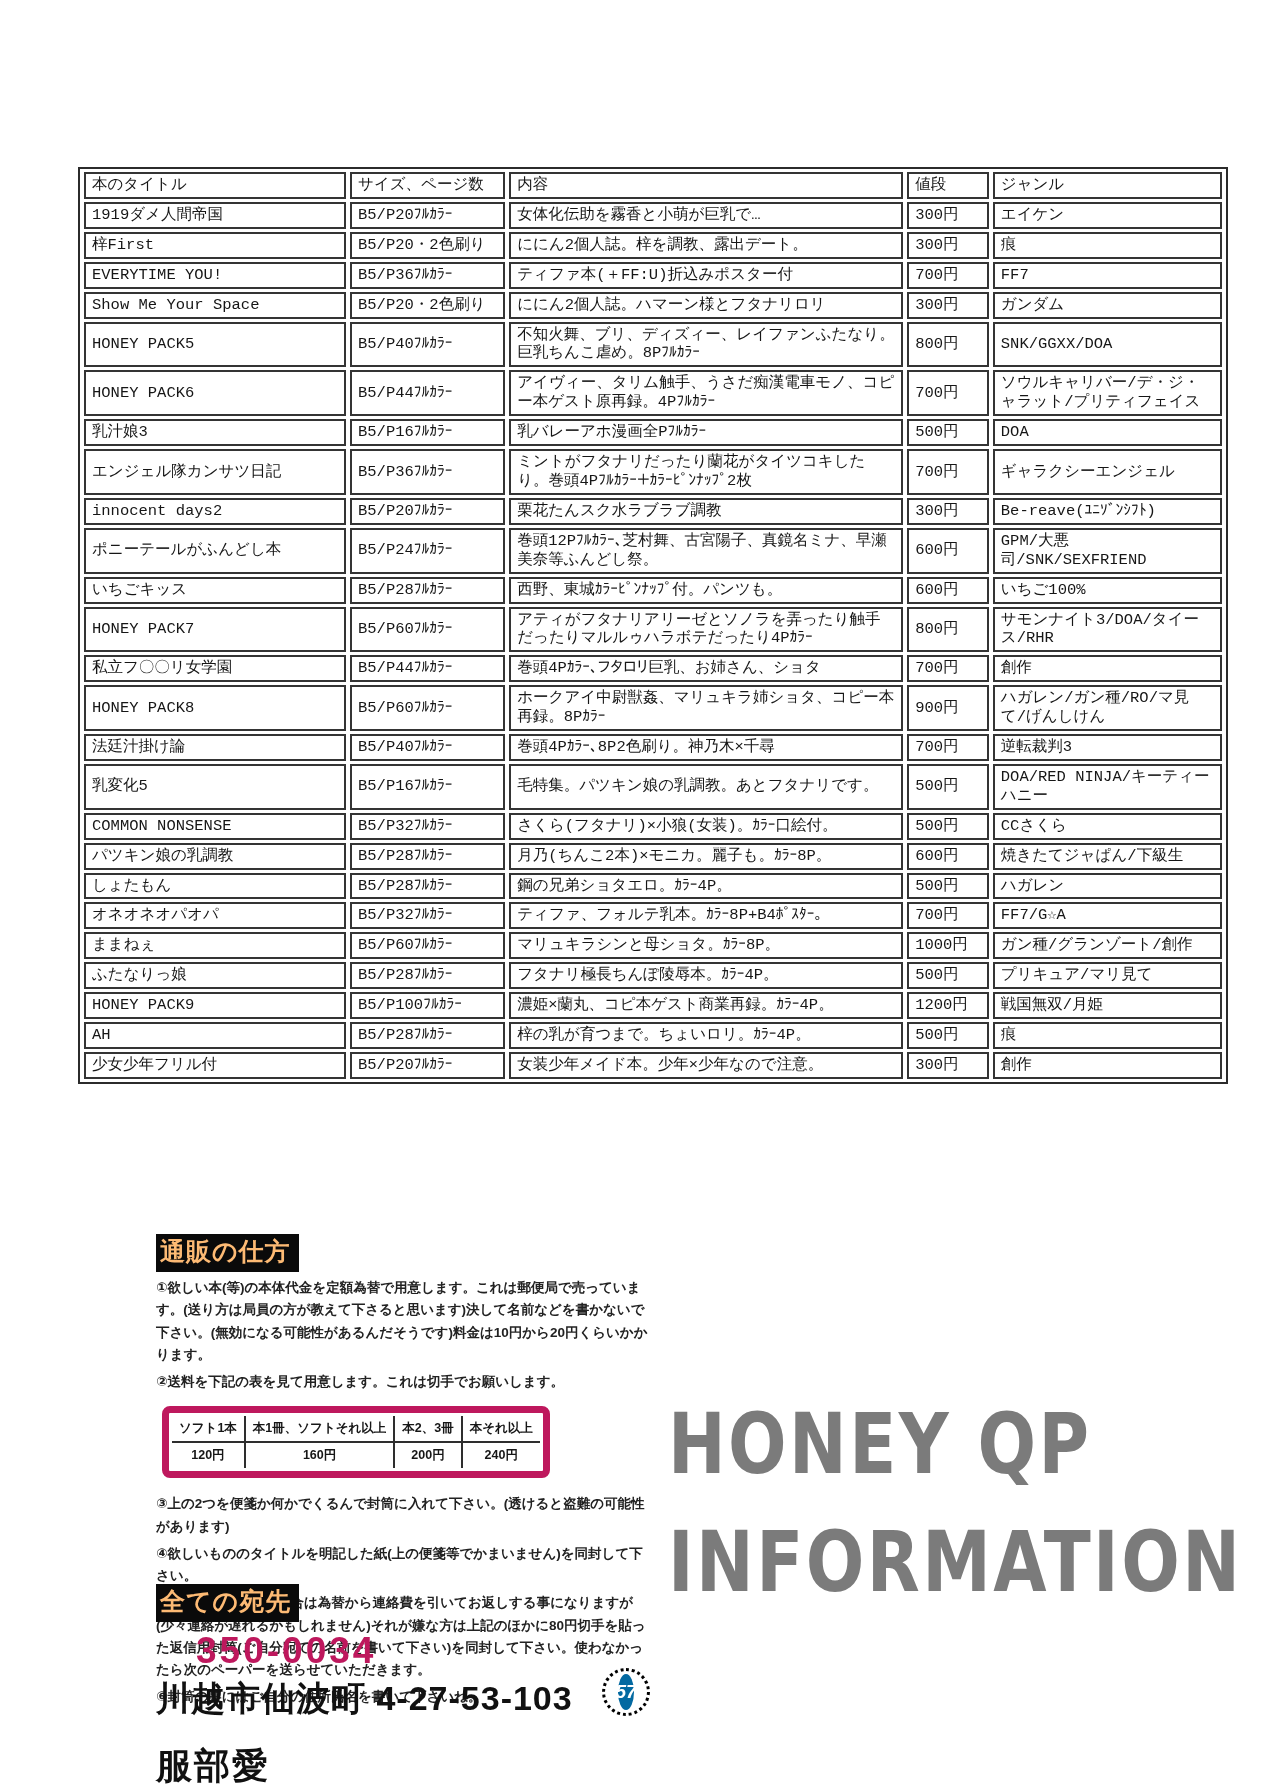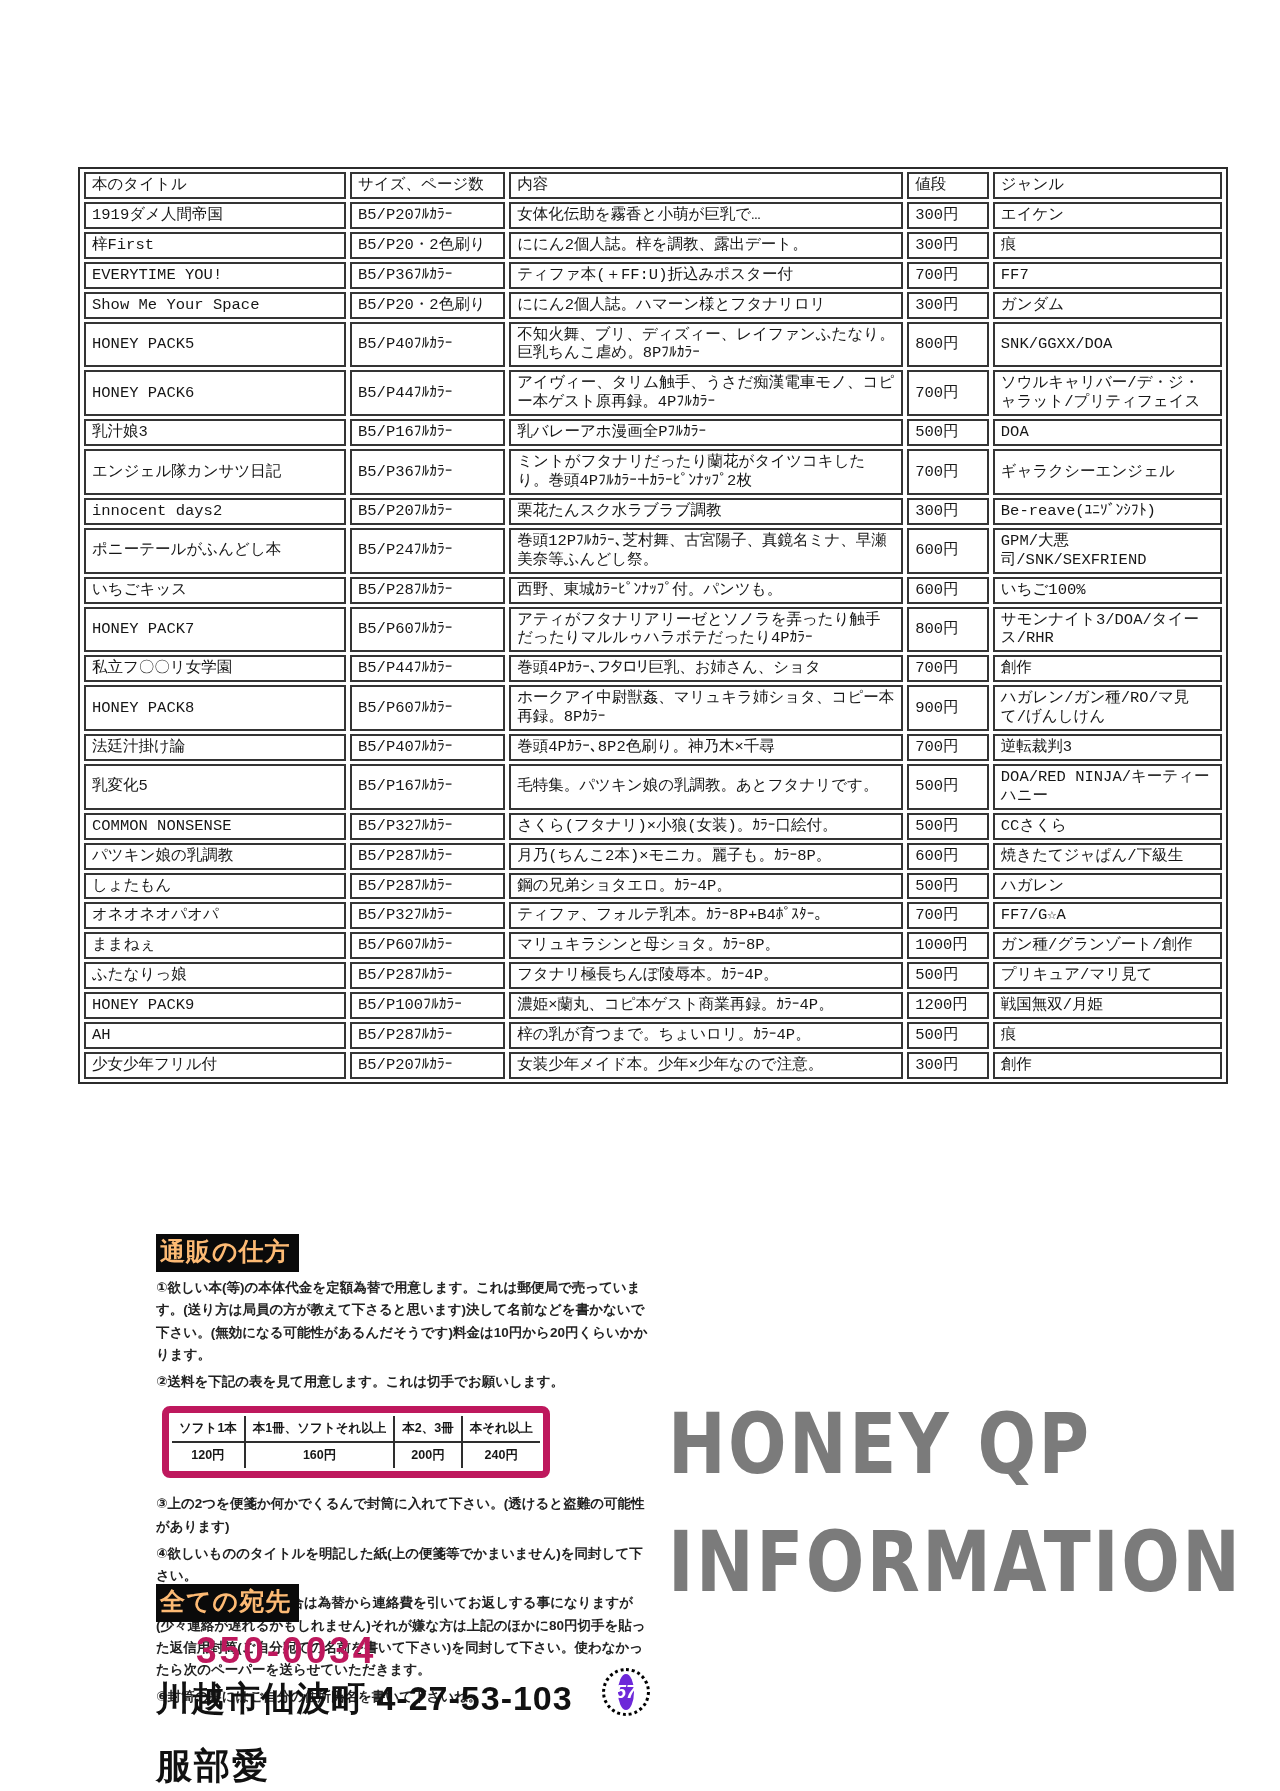--- a/index.html
+++ b/index.html
@@ -56,21 +56,21 @@
   .logo-line{font-size:84px;line-height:1.0;letter-spacing:3px;
              font-family:"DejaVu Sans","Liberation Sans",sans-serif;}
   .logo-line + .logo-line{margin-top:34px;}
   
   .page-badge{
     position:absolute;left:602px;top:1668px;width:48px;height:48px;
     border:3px dotted #000;border-radius:50%;
     display:flex;align-items:center;justify-content:center;box-sizing:border-box;
   }
   .page-badge-inner{
-    width:16px;height:36px;background:#6d28d9;border-radius:50%;
+    width:16px;height:36px;background:#0369a1;border-radius:50%;
     display:flex;align-items:center;justify-content:center;
     color:#fff;font-size:19px;font-weight:bold;font-style:italic;
   }
 </style>
 </head>
 <body>
 
 <div class="catalog-wrap">
   <table class="catalog">
     <thead>

